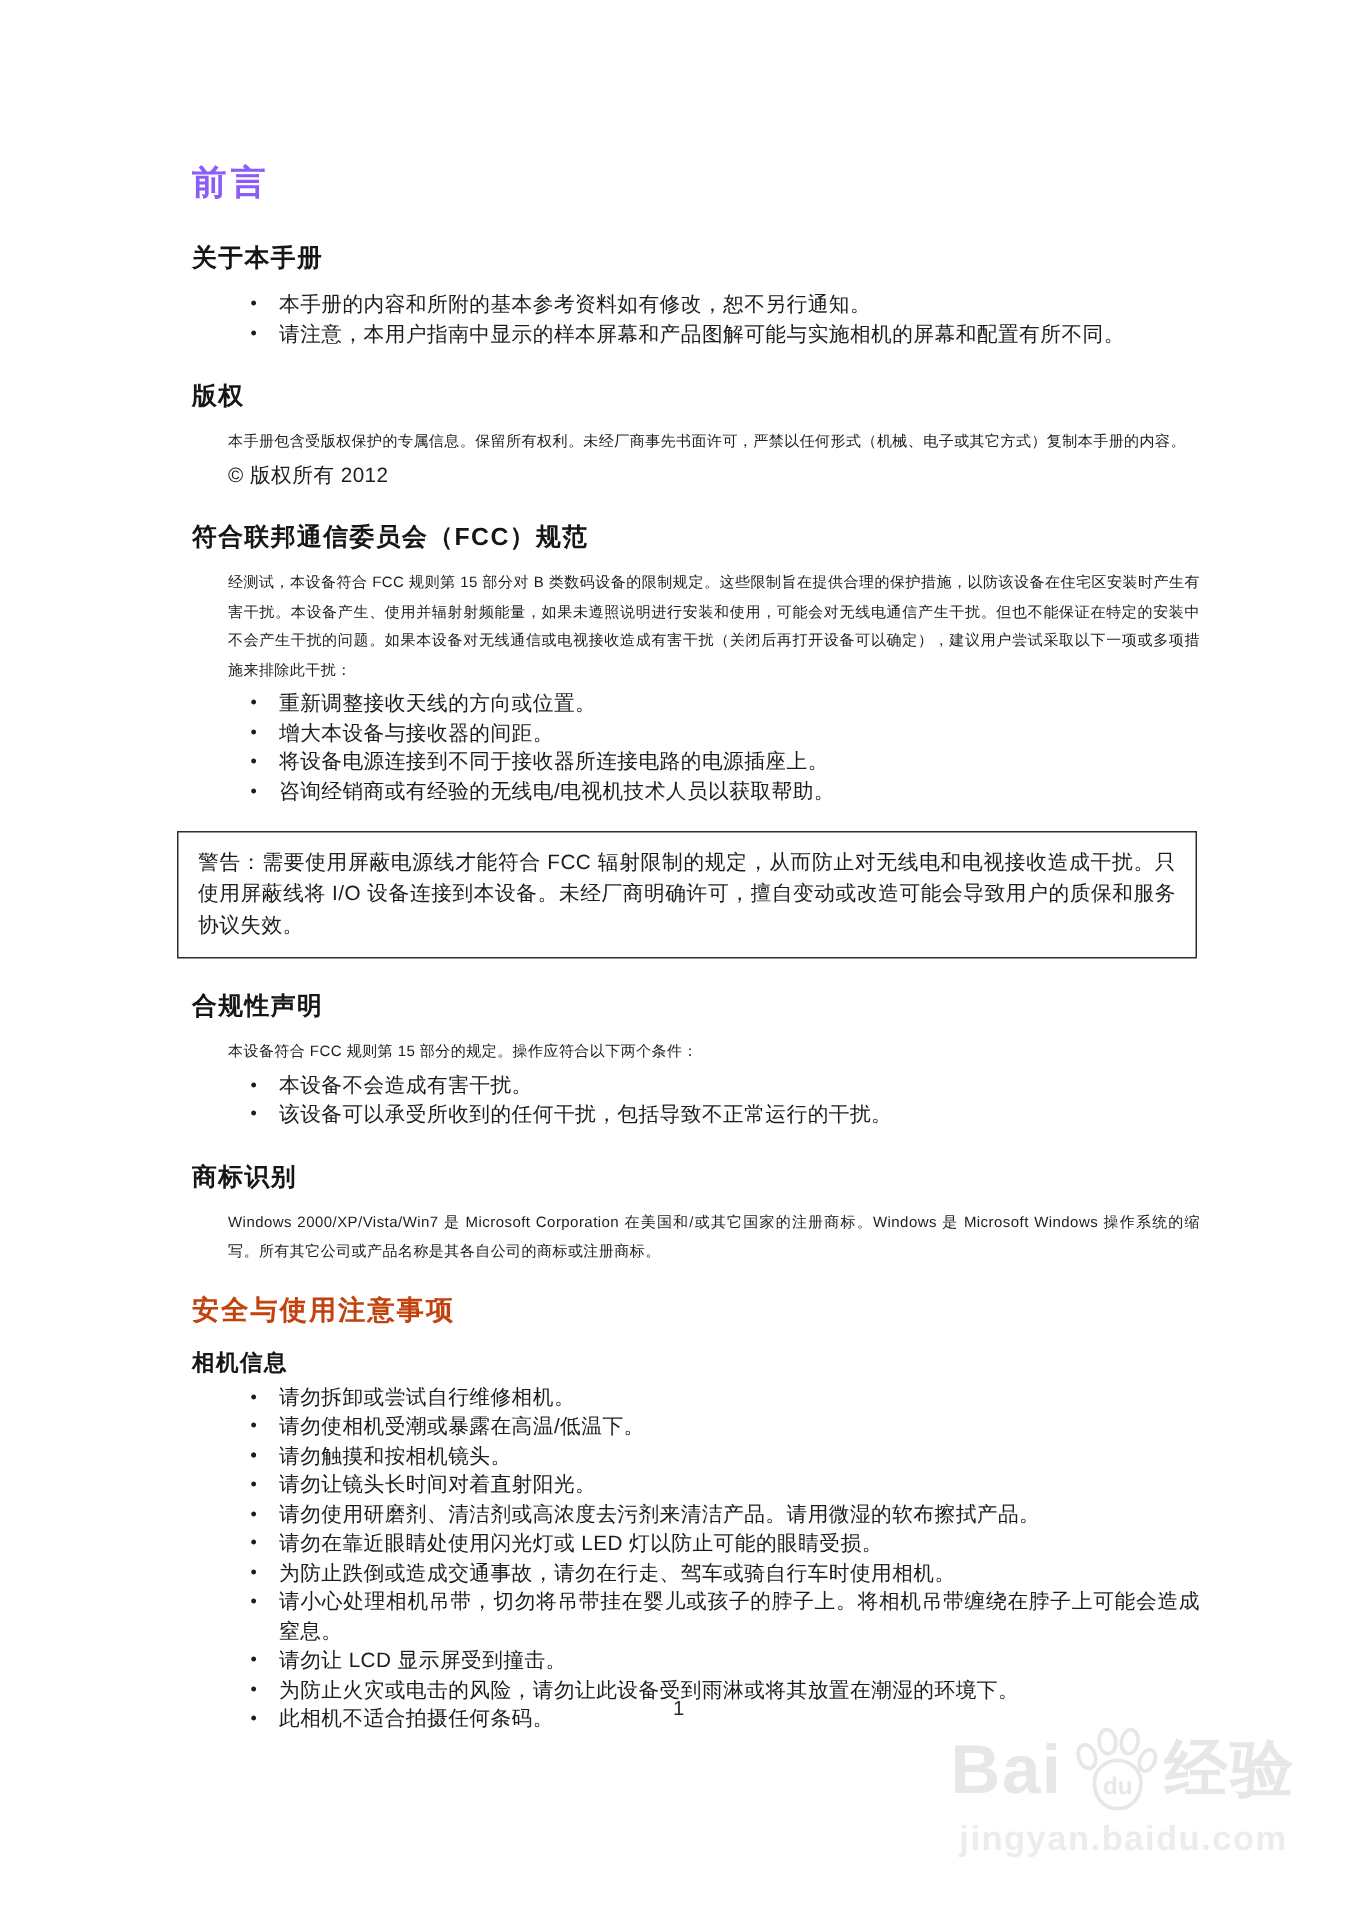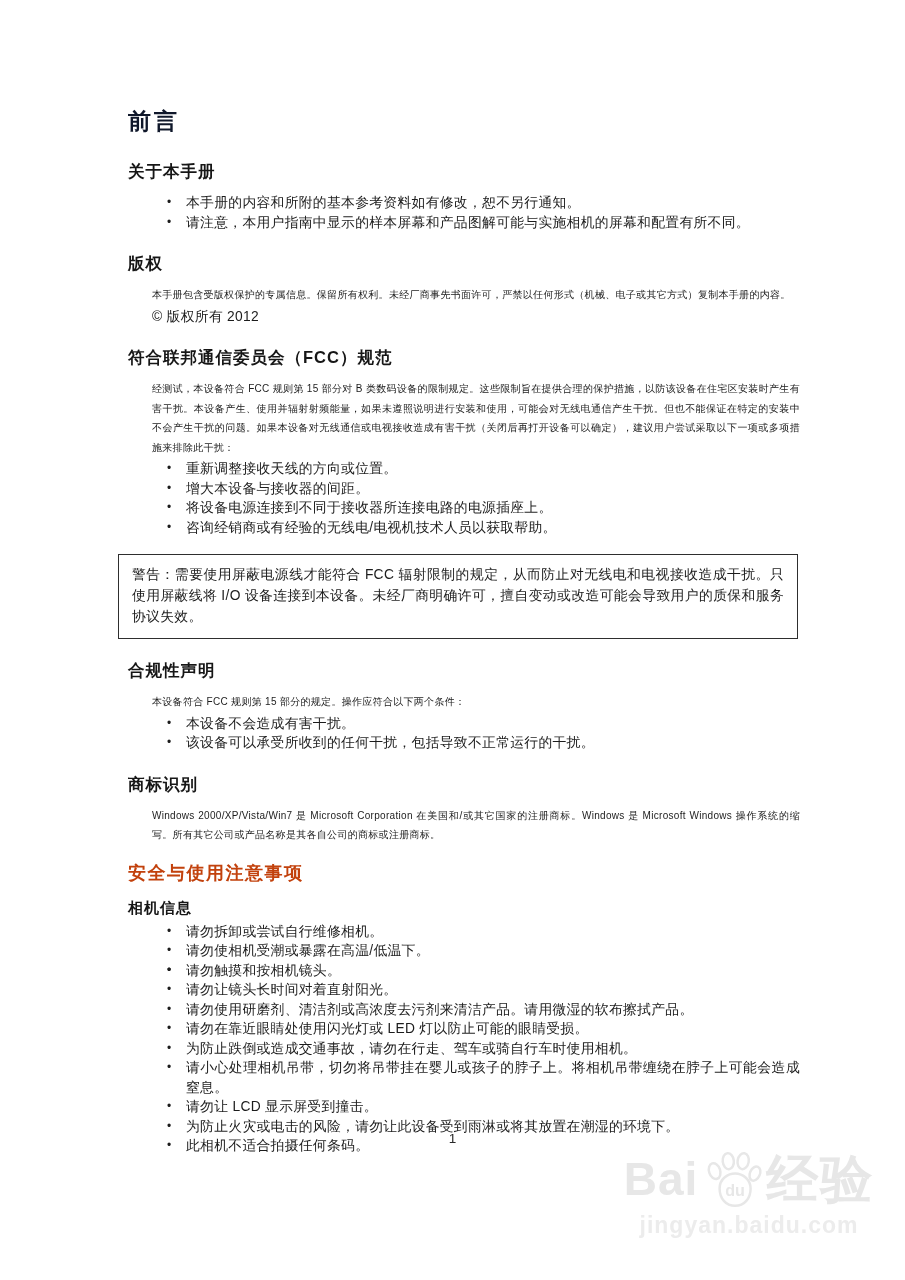--- a/index.html
+++ b/index.html
@@ -6,21 +6,21 @@
   body {
     width:905px; height:1280px; background:#ffffff; position:relative;
     font-family:"Liberation Sans","DejaVu Sans",sans-serif;
     color:#1c1c1c; overflow:hidden;
     -webkit-font-smoothing:antialiased;
   }
   .content { position:absolute; left:128px; top:106px; width:672px; }
 
   h1.doc-title {
     font-size:23px; font-weight:bold; letter-spacing:3px;
-    margin:0 0 24px 0; color:#0f172a;
+    margin:0 0 24px 0; color:#8b5cf6;
   }
   h2.sec {
     font-size:16.5px; font-weight:bold; letter-spacing:1px;
     margin:21px 0 10px 0; color:#161616;
   }
   h2.sec-big {
     font-size:18px; font-weight:bold; letter-spacing:1.5px;
     margin:16px 0 12px 0; color:#c2410c;
   }
   h3.subsec {
@@ -56,21 +56,21 @@
   
   .watermark {
     position:absolute; right:6px; top:1150px; width:300px;
     text-align:center; user-select:none;
   }
   .wm-row {
     display:flex; align-items:center; justify-content:center; gap:2px;
     font-weight:bold; color:#e7e7e7;
   }
   .wm-bai { font-size:46px; line-height:1; letter-spacing:1px; }
-  .wm-cjk { font-size:52px; line-height:1.05; letter-spacing:2px; }
+  .wm-cjk { font-size:42px; line-height:1.05; letter-spacing:2px; }
   .wm-paw { display:inline-block; width:62px; height:62px; margin:0 1px -4px 1px; }
   .wm-url {
     margin-top:4px; font-size:23px; font-weight:bold; letter-spacing:1px;
     color:#ececec;
   }
 </style>
 </head>
 <body>
 
 <div class="content">

